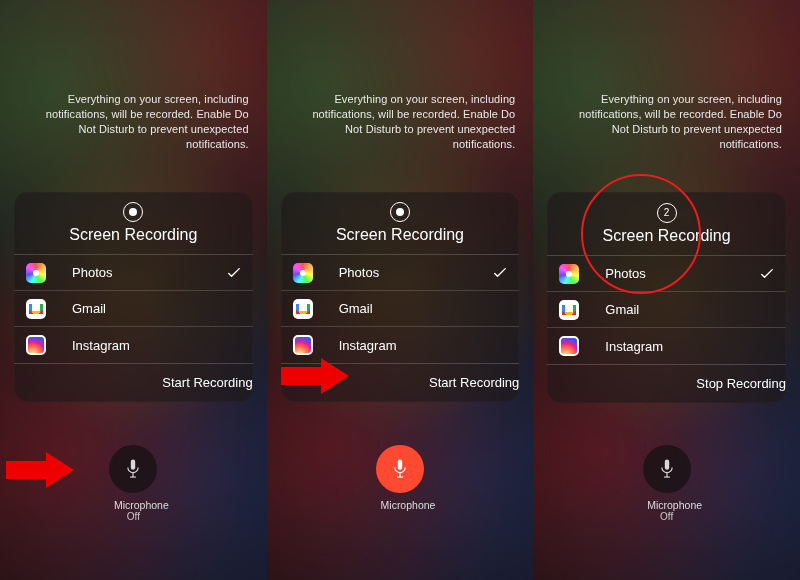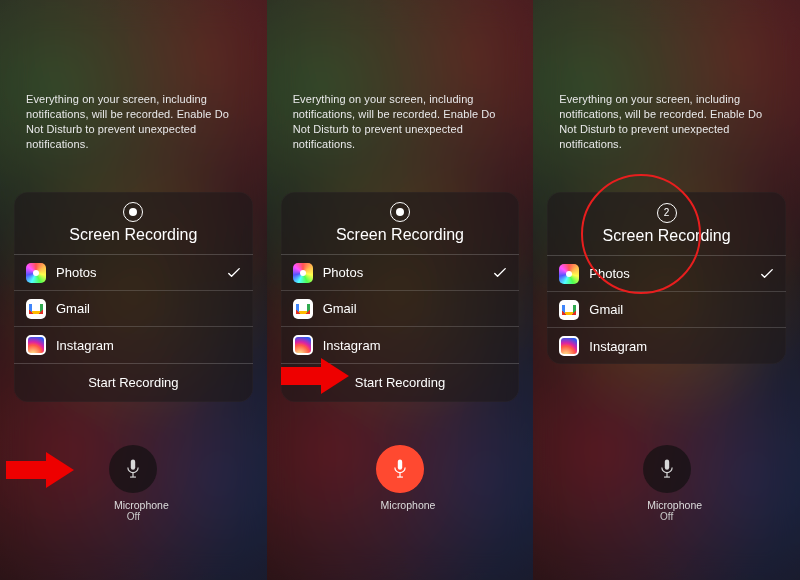--- a/index.html
+++ b/index.html
@@ -29,21 +29,21 @@
   }
   .panel > * { position: relative; z-index: 2; }
 
   .info {
     position:absolute;
     top: 92px;
     left: 26px; right: 18px;
     color: #e9e9ea;
     font-size: 11px;
     line-height: 1.35;
-    text-align: left;
+    text-align: right;
     letter-spacing: .1px;
   }
 
   .card {
     position:absolute;
     top: 192px;
     left: 14px; right: 14px;
     border-radius: 14px;
     background: rgba(30,24,26,0.62);
     color: #fff;
@@ -70,21 +70,21 @@
   .card-title{
     font-size: 16px; font-weight: 500;
   }
   .list{
     border-top: .5px solid rgba(255,255,255,0.18);
   }
   .row{
     display:flex; align-items:center;
     height: 36px;
     padding: 0 12px;
-    gap: 10px;
+    gap: 26px;
     border-bottom: .5px solid rgba(255,255,255,0.16);
     font-size: 13px;
   }
   .row:last-child{ border-bottom: none; }
   .app-icon{
     width: 20px; height: 20px; border-radius: 5px;
     flex: 0 0 20px;
     display:flex; align-items:center; justify-content:center;
     font-size: 11px; font-weight:700;
     color:#fff;
@@ -105,21 +105,21 @@
   }
   .app-instagram{
     background: radial-gradient(circle at 30% 110%,#fdf497 0%,#fd5949 45%,#d6249f 60%,#285AEB 90%);
     border: 2px solid #fff; box-sizing:border-box;
   }
   .check{
     margin-left:auto;
   }
   .check svg{ width:14px; height:14px; display:block; }
   .start{
-    text-align:center;
+    text-align:right;
     padding: 11px 0 12px;
     font-size: 13px;
     border-top: .5px solid rgba(255,255,255,0.18);
   }
 
   .mic-wrap{
     position:absolute;
     left:0; right:0;
     top: 445px;
     text-align:center;
@@ -288,20 +288,21 @@
         <span class="app-icon app-gmail">
             <span></span>
           </span>
         <span>Gmail</span>
       </div>
       <div class="row">
         <span class="app-icon app-instagram"></span>
         <span>Instagram</span>
       </div>
     </div>
+    <div class="start">Stop Recording</div>
   </div>
 
   <div class="mic-wrap">
     <div class="mic-btn">
       <svg viewBox="0 0 24 30">
           <rect x="9" y="2" width="6" height="14" rx="3" fill="#d8d8d8"></rect>
           <path d="M5 13a7 7 0 0 0 14 0" stroke="#d8d8d8" stroke-width="1.6" fill="none"></path>
           <line x1="12" y1="20" x2="12" y2="26" stroke="#d8d8d8" stroke-width="1.6"></line>
           <line x1="8" y1="26" x2="16" y2="26" stroke="#d8d8d8" stroke-width="1.6"></line>
         </svg>

